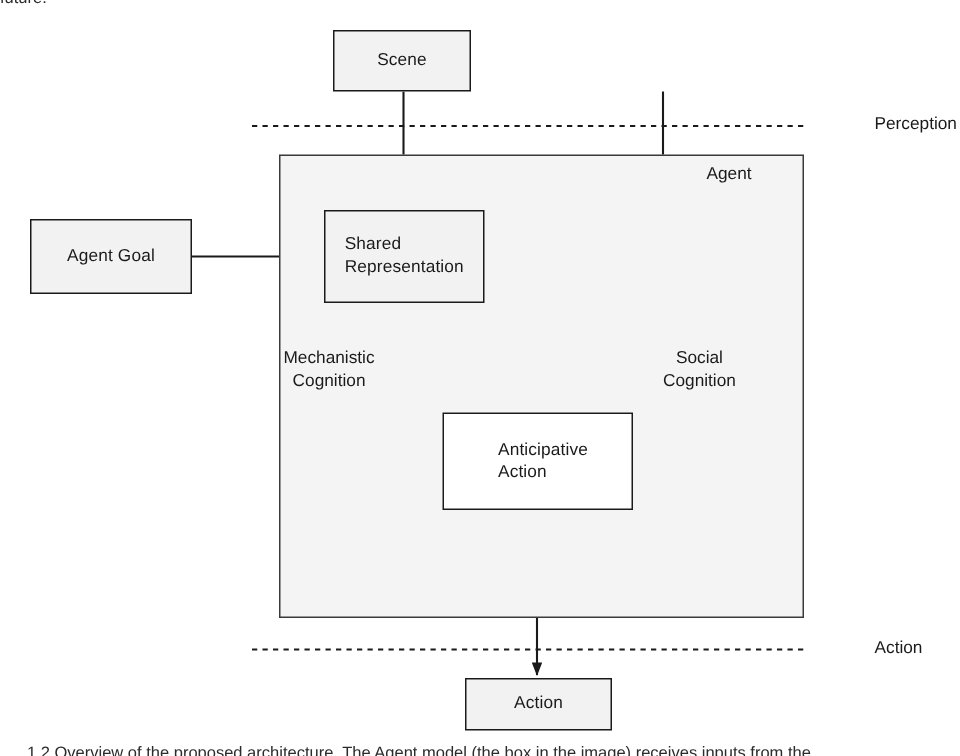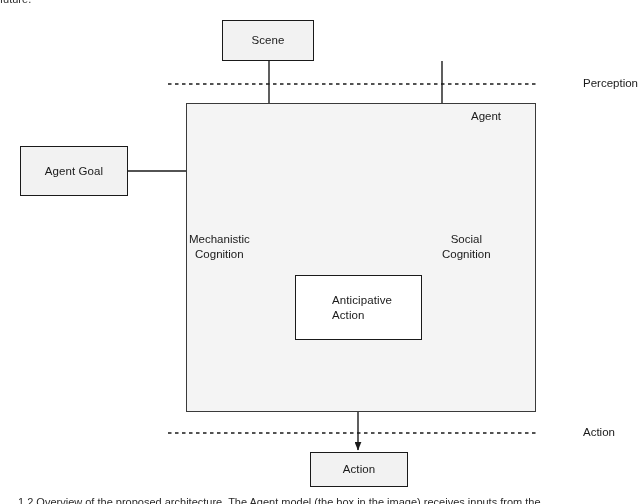--- a/index.html
+++ b/index.html
@@ -125,20 +125,22 @@
     <polyline points="442,202 442,307 424,307" fill="none" stroke="#1a1a1a" stroke-width="1.4" marker-end="url(#arrowhead)"></polyline>
 
     <line x1="358" y1="340" x2="358" y2="450" stroke="#1a1a1a" stroke-width="1.4" marker-end="url(#arrowhead)"></line>
   </svg>
 
   <div class="node fill-gray" style="left:222px; top:20px; width:92px; height:41px;">Scene</div>
 
 
   <div class="node fill-gray" style="left:20px; top:146px; width:108px; height:50px;">Agent Goal</div>
 
+  <div class="node fill-gray" style="left:216px; top:140px; width:107px; height:62px; white-space:pre-line;">Shared
+Representation</div>
 
 
   <div class="node fill-white" style="left:295px; top:275px; width:127px; height:65px;padding-left:36px;">Anticipative Action</div>
 
   <div class="node fill-gray" style="left:310px; top:452px; width:98px; height:35px;">Action</div>
 
   <div class="edge-label" style="left:189px; top:232px;">
     <div>Mechanistic</div>
     <div>Cognition</div>
   </div>

